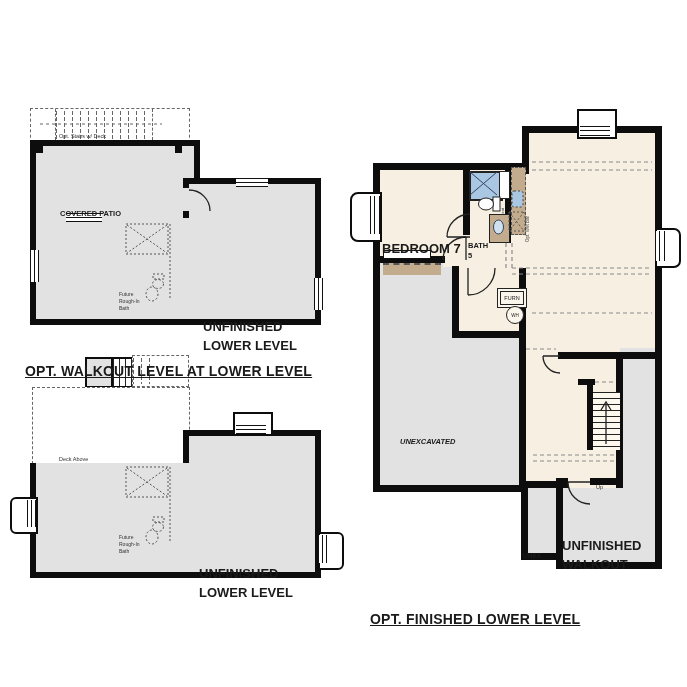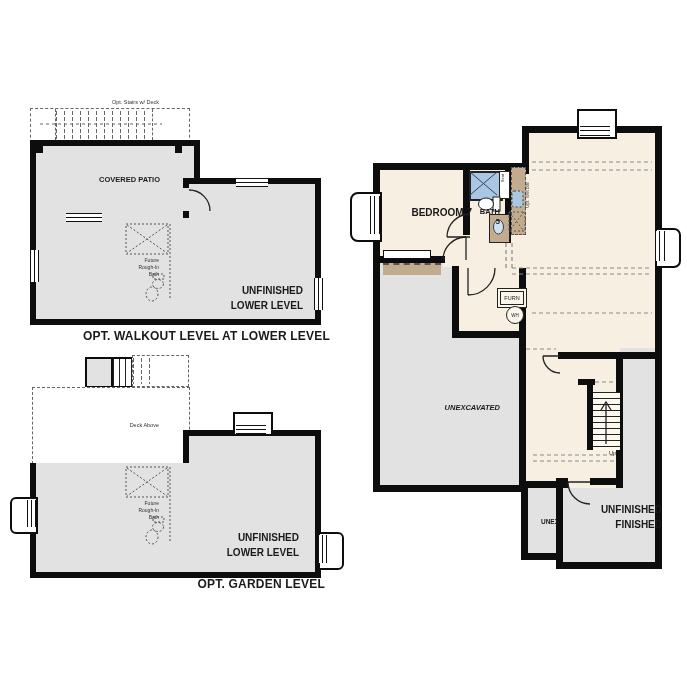--- a/index.html
+++ b/index.html
@@ -4,24 +4,24 @@
 <style>
   html,body{margin:0;padding:0;background:#fff;}
   #canvas{position:relative;width:687px;height:687px;background:#fff;overflow:hidden;
           font-family:"Liberation Sans",sans-serif;color:#1a1a1a;}
   .abs{position:absolute;}
   .wall{position:absolute;background:#0d0d0d;}
   .room{position:absolute;}
   .gray{background:#e2e2e2;}
   .cream{background:#f7f0e2;}
   .tan{background:#c3ab8d;}
-  .lbl{position:absolute;text-align:right;font-weight:bold;color:#1a1a1a;white-space:nowrap;}
+  .lbl{position:absolute;text-align:left;font-weight:bold;color:#1a1a1a;white-space:nowrap;margin-top:34px;}
   .lbl.small{font-weight:normal;color:#333;}
-  .t11{font-size:12px;letter-spacing:.2px;}
-  .t9{font-size:10px;line-height:1.45;}
+  .t11{font-size:14px;letter-spacing:.2px;text-decoration:underline;}
+  .t9{font-size:13px;line-height:1.45;}
   .t75{font-size:7.5px;}
   .t65{font-size:6.5px;}
   .t55{font-size:5.5px;}
   .t5{font-size:5px;line-height:1.4;}
   .dashedbox{position:absolute;border:1px dashed #666;background:#fff;}
   .treads-vd{position:absolute;background-image:
       repeating-linear-gradient(180deg,#fff 0 2px,transparent 2px 6px),
       repeating-linear-gradient(90deg,#666 0 1px,transparent 1px 8px);}
   .treads-v{position:absolute;background-image:repeating-linear-gradient(90deg,#222 0 1px,transparent 1px 6px);}
   .treads-h{position:absolute;background-image:repeating-linear-gradient(180deg,#222 0 1px,transparent 1px 6px);}
@@ -217,28 +217,28 @@
   <div class="lbl small t55" style="left:59px;top:422px;width:100px;">Deck Above</div>
   <div class="lbl t9" style="left:199px;top:531px;width:100px;">
     <div>UNFINISHED</div>
     <div>LOWER LEVEL</div>
   </div>
   <div class="lbl small t5" style="left:119px;top:500px;width:40px;">
     <div>Future</div>
     <div>Rough-In</div>
     <div>Bath</div>
   </div>
-  <div class="lbl t11" style="left:25px;top:577px;width:300px;">OPT. GARDEN LEVEL</div>
 
   <div class="lbl t9" style="left:382px;top:206px;width:90px;">BEDROOM 7</div>
   <div class="lbl t75" style="left:468px;top:207px;width:32px;line-height:1.35;">
     <div>BATH</div>
     <div>5</div>
   </div>
   <div class="lbl t75" style="left:400px;top:403px;width:100px;font-style:italic;">UNEXCAVATED</div>
   <div class="lbl t65" style="left:523px;top:518px;width:36px;">UNEX</div>
   <div class="lbl t9" style="left:562px;top:503px;width:100px;">
     <div>UNFINISHED</div>
-    <div>FINISHED</div>
+    <div>WALKOUT</div>
   </div>
   <div class="lbl small t55" style="left:596px;top:450px;width:20px;">Up</div>
+  <div class="lbl t11" style="left:370px;top:577px;width:300px;">OPT. FINISHED LOWER LEVEL</div>
 
 </div>
 
 </body></html>

